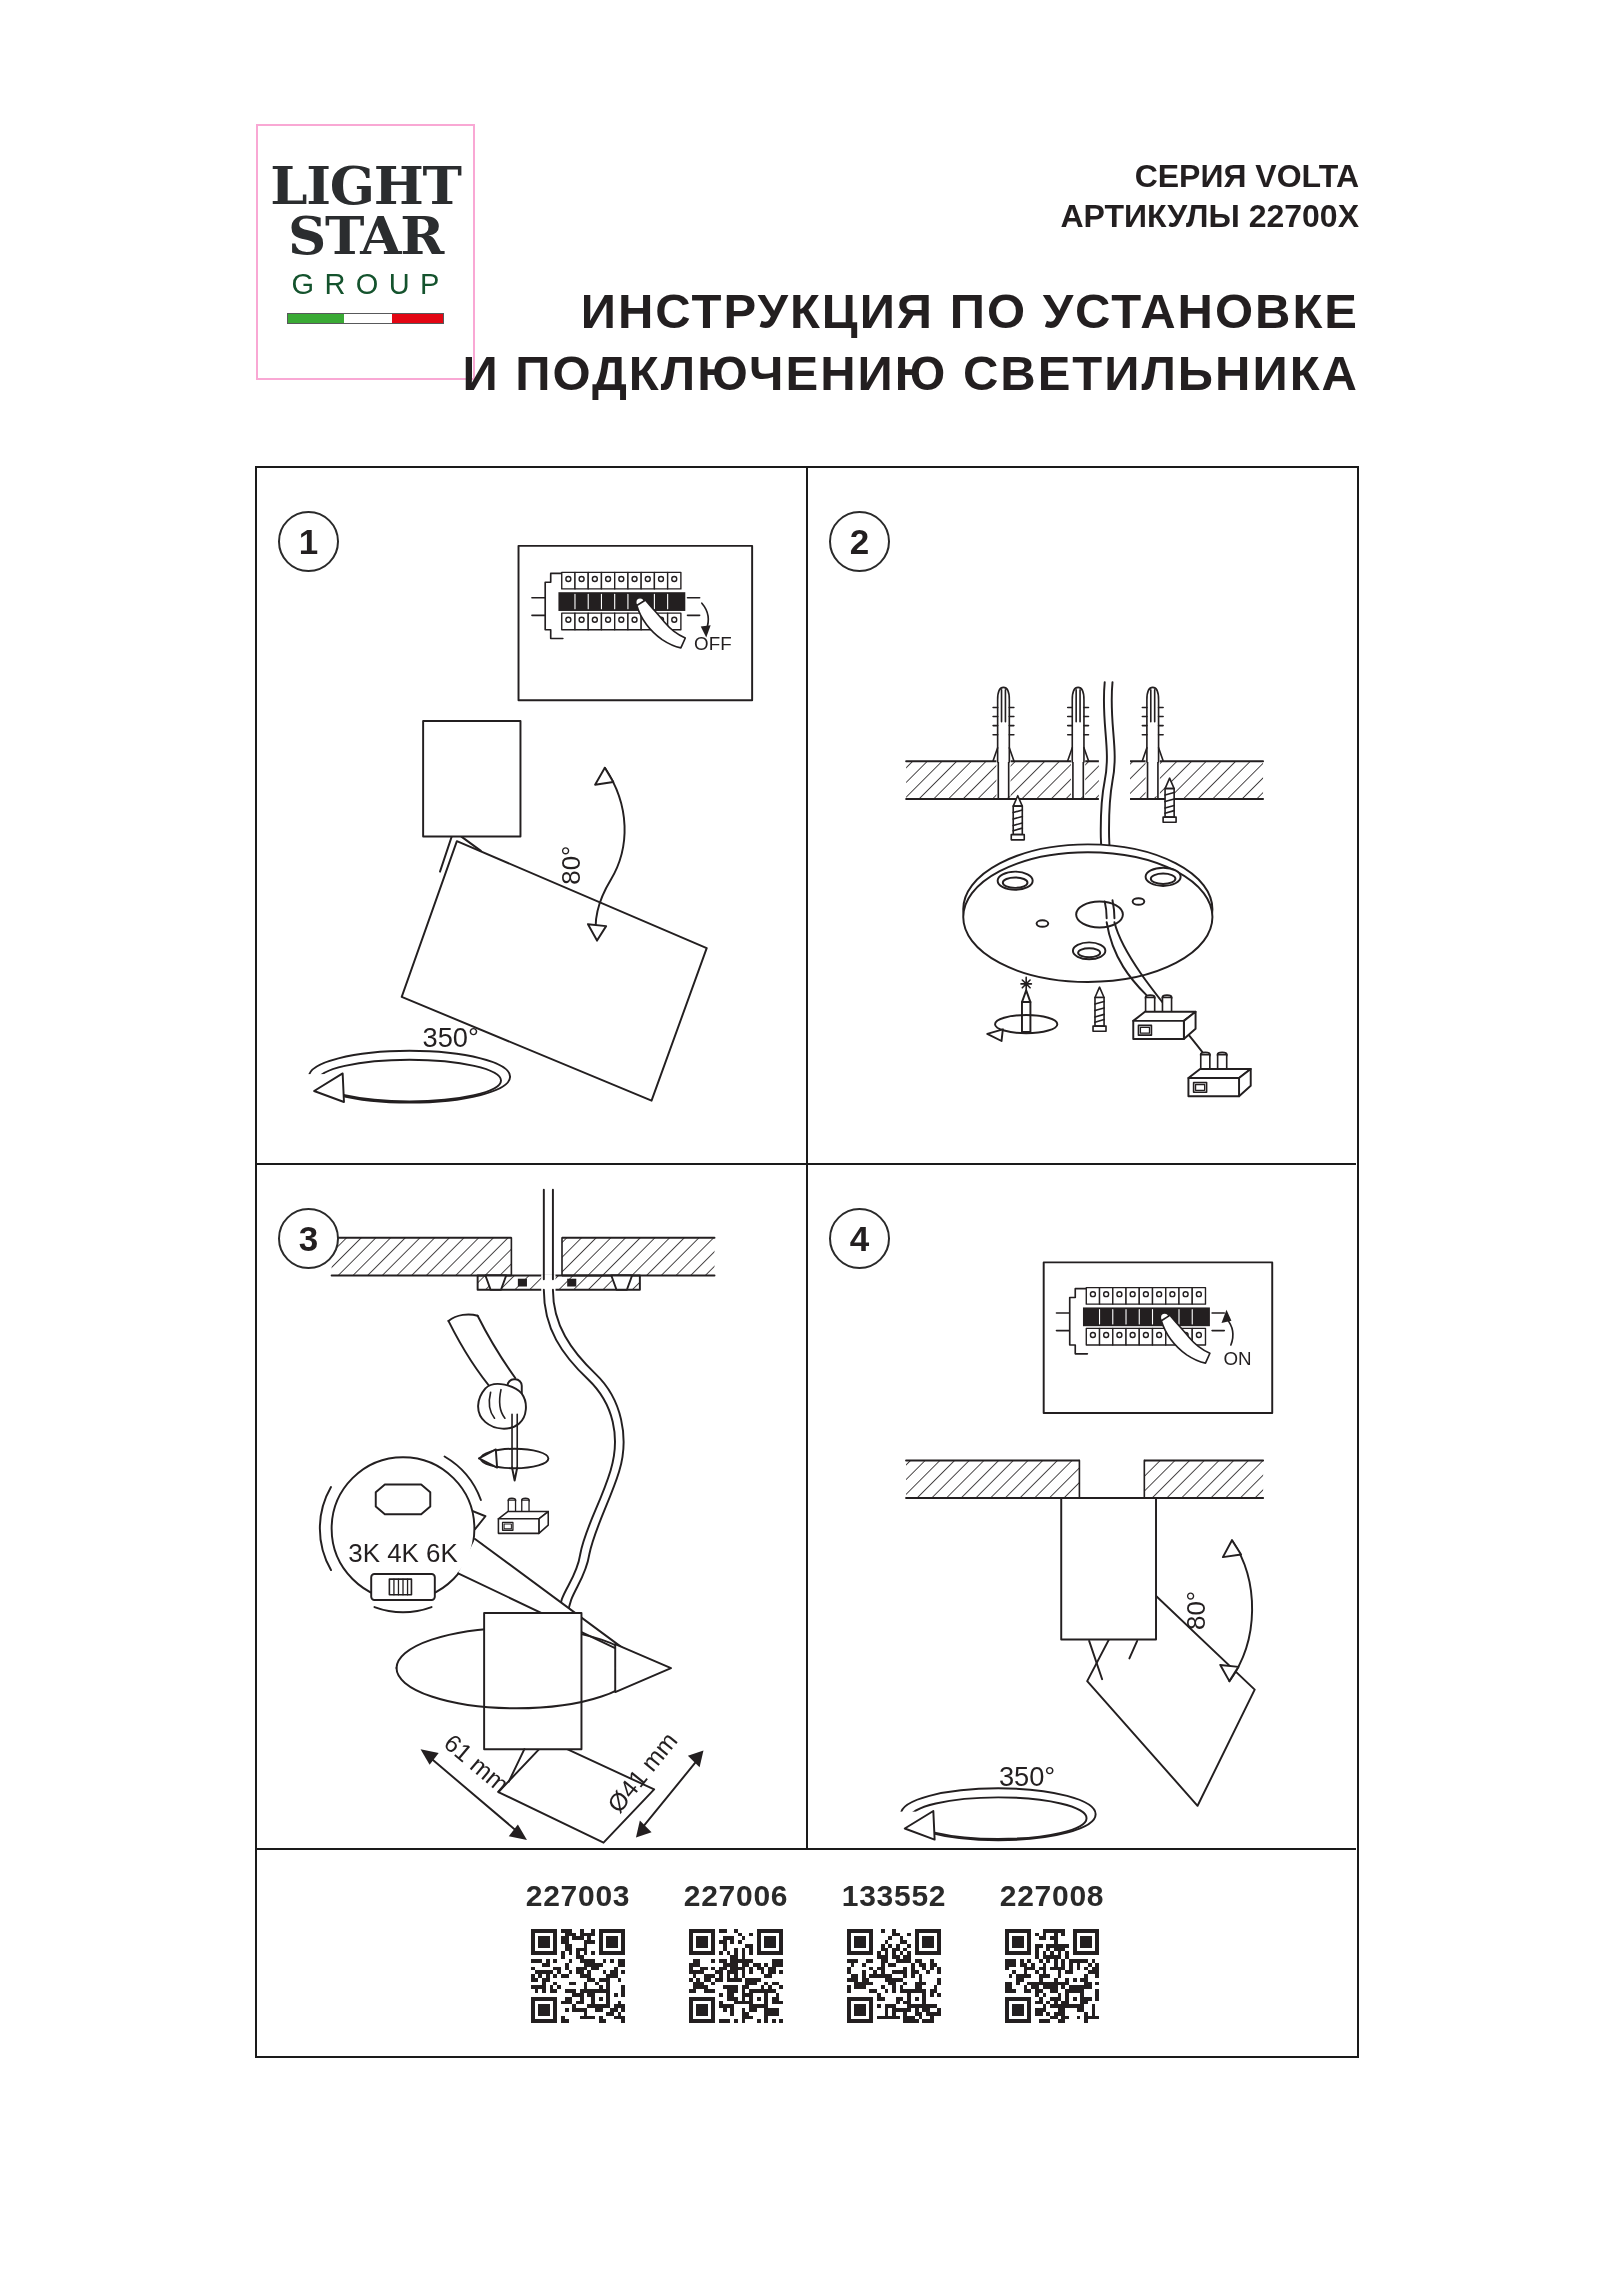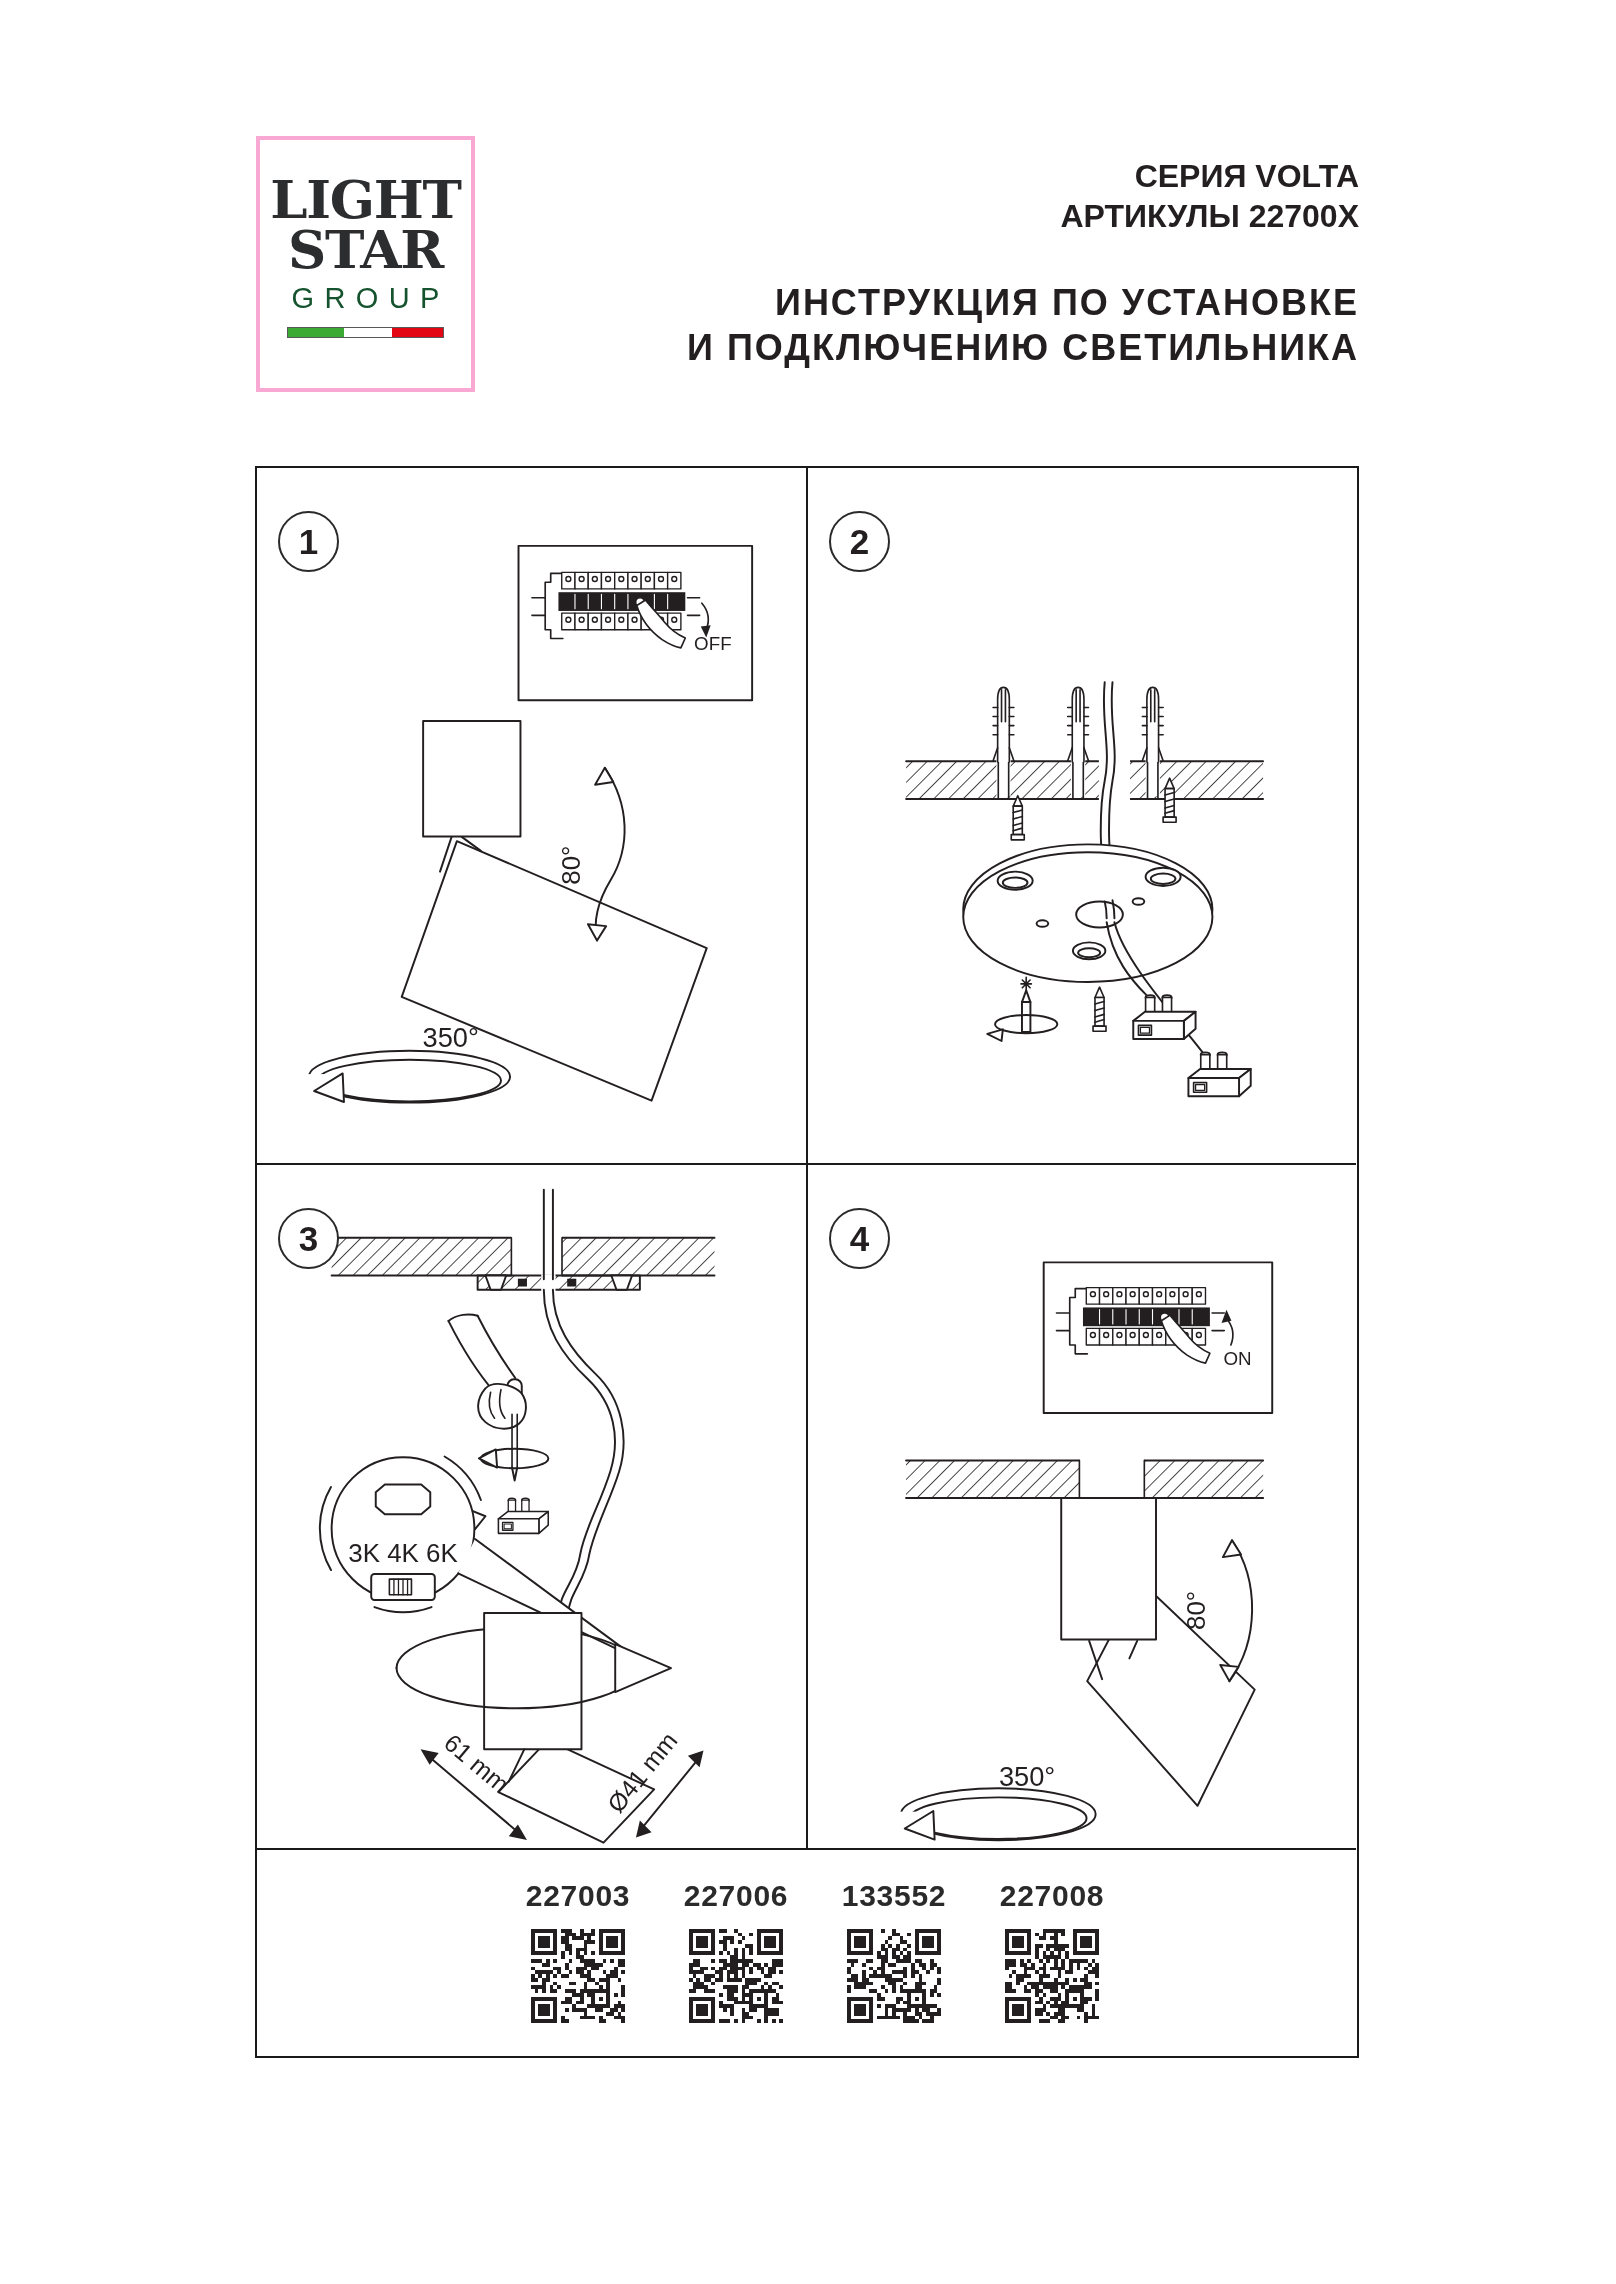--- a/index.html
+++ b/index.html
@@ -1,32 +1,32 @@
 <!DOCTYPE html>
 <html style="font-size:10.4px"><head>
 <meta charset="utf-8">
 <title>Lightstar Volta Instruction</title>
 <style>
   html,body{margin:0;padding:0;background:#e8e8e8;}
   .page{position:relative;width:1616px;height:2284px;background:#ffffff;margin:0 auto;
         font-family:"Liberation Sans",sans-serif;color:#231f20;overflow:hidden;}
   
-  .logo-box{position:absolute;left:256px;top:136px;width:219px;height:256px;
-            border:4px solid #f9a8d4;box-sizing:border-box;text-align:center;}
+  .logo-box{position:absolute;left:256px;top:124px;width:219px;height:256px;
+            border:2px solid #f9a8d4;box-sizing:border-box;text-align:center;}
   .logo-line{font-family:"DejaVu Serif","Liberation Serif",serif;font-weight:bold;
              font-size:53px;line-height:0.95;letter-spacing:-1.3px;color:#2b2d2f;}
   .logo-line.first{margin-top:34px;}
   .logo-group{font-size:29px;letter-spacing:10.4px;text-indent:10.4px;color:#14532d;
               margin-top:7.8px;font-weight:normal;}
   .logo-flag{width:155px;height:9px;border:1.3px solid #58595b;margin:11.7px auto 0;display:flex;}
   .logo-flag .seg{height:100%;}
   
   .header-block{position:absolute;right:257px;top:156px;text-align:right;}
   .header-series,.header-articles{font-size:32px;font-weight:bold;line-height:1.26;text-align:right;}
-  .header-title{margin-top:43px;font-size:36px;font-weight:bold;letter-spacing:2px;line-height:1.27;}
+  .header-title{margin-top:43px;font-size:49px;font-weight:bold;letter-spacing:2px;line-height:1.27;}
   
   .grid{position:absolute;left:255px;top:466px;width:1104px;height:1592px;
         border:2.6px solid #1a1a1a;box-sizing:border-box;}
   .panel{position:absolute;box-sizing:border-box;}
   .p1{left:0;top:0;width:551px;height:697px;border-right:2px solid #1a1a1a;border-bottom:2px solid #1a1a1a;}
   .p2{left:551px;top:0;width:548px;height:697px;border-bottom:2px solid #1a1a1a;}
   .p3{left:0;top:697px;width:551px;height:685px;border-right:2px solid #1a1a1a;border-bottom:2px solid #1a1a1a;}
   .p4{left:551px;top:697px;width:548px;height:685px;border-bottom:2px solid #1a1a1a;}
   .qr-strip{left:0;top:1382px;width:1099px;height:204px;display:flex;justify-content:center;
             align-items:flex-start;gap:47px;padding-top:29px;padding-left:17px;box-sizing:border-box;}

